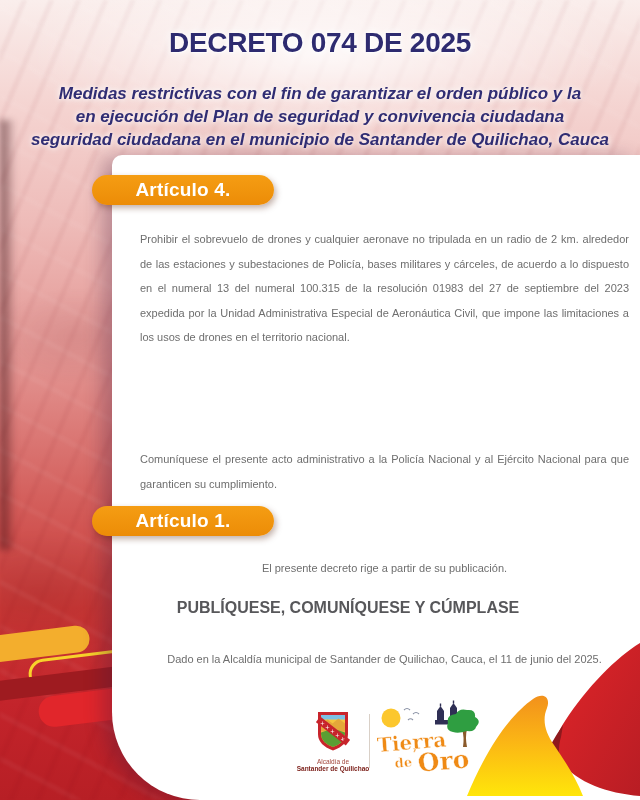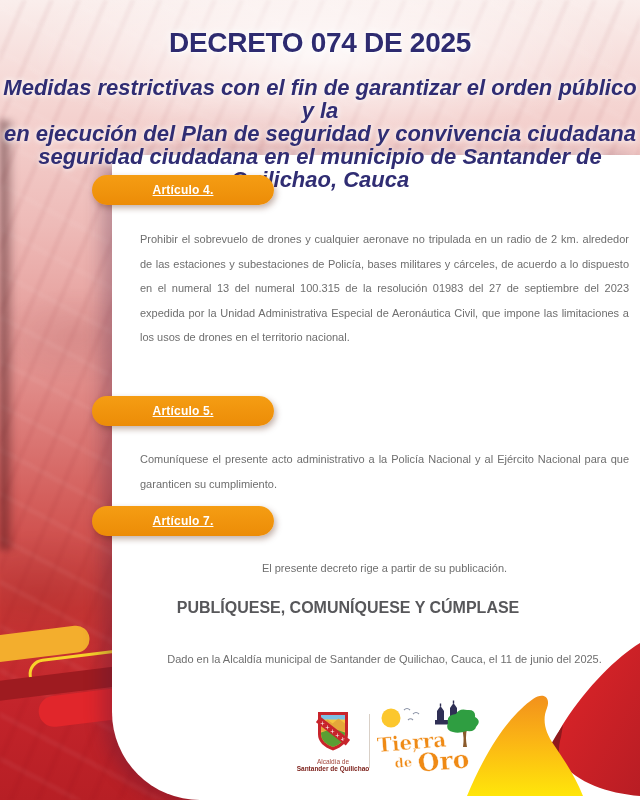--- a/index.html
+++ b/index.html
@@ -34,29 +34,29 @@
 
   
   .card{position:absolute;left:112px;top:155px;width:528px;height:645px;background:#fff;
     border-radius:10px 0 0 88px;box-shadow:-10px 2px 18px rgba(70,25,60,.30);z-index:3;}
 
   
   .hdr{position:absolute;left:0;top:0;width:640px;z-index:4;text-align:center;}
   .title{margin-top:27px;font-size:28px;font-weight:bold;
     color:#2e2b70;letter-spacing:-.3px;
     text-shadow:0 0 6px #fff,0 0 12px rgba(255,255,255,.95),1px 1px 0 rgba(255,255,255,.7);}
-  .subtitle{margin-top:17px;font-size:22px;line-height:23px;font-weight:bold;font-style:italic;
+  .subtitle{margin-top:23px;font-size:17px;line-height:23px;font-weight:bold;font-style:italic;
     color:#302d73;text-shadow:0 0 5px rgba(255,255,255,.9),0 0 9px rgba(255,255,255,.7);}
 
   
   .badge{position:absolute;left:92px;width:182px;height:30px;border-radius:16px;z-index:5;
     background:linear-gradient(180deg,#f59d13,#ec8c07);
     box-shadow:2px 3px 6px rgba(80,30,10,.35);
     display:flex;align-items:center;justify-content:center;
-    color:#fff;font-weight:bold;font-size:12px;letter-spacing:.2px;text-decoration:underline;}
+    color:#fff;font-weight:bold;font-size:19px;letter-spacing:.2px;}
   #badge-a4{top:175px}#badge-a5{top:396px}#badge-a6{top:506px}
 
   
   .para{position:absolute;left:140px;width:489px;color:#6e6e6e;font-size:11px;
     line-height:24.6px;text-align:justify;z-index:5;}
   #p4{top:227px}
   #p5{top:447px}
   #p6{top:556px;text-align:center}
   .order-line{position:absolute;left:112px;width:472px;top:599px;text-align:center;
     color:#57575a;font-weight:bold;font-size:16px;z-index:5;}
@@ -99,27 +99,24 @@
       <div>en ejecución del Plan de seguridad y convivencia ciudadana</div>
       <div>seguridad ciudadana en el municipio de Santander de Quilichao, Cauca</div>
     </div>
   </div>
 
   <div class="badge" id="badge-a4">
     <span>Artículo 4.</span>
   </div>
   <div class="para" id="p4">Prohibir el sobrevuelo de drones y cualquier aeronave no tripulada en un radio de 2 km. alrededor de las estaciones y subestaciones de Policía, bases militares y cárceles, de acuerdo a lo dispuesto en el numeral 13 del numeral 100.315 de la resolución 01983 del 27 de septiembre del 2023 expedida por la Unidad Administrativa Especial de Aeronáutica Civil, que impone las limitaciones a los usos de drones en el territorio nacional.</div>
 
-  <div class="badge" id="badge-a5">
-    <span>Artículo 5.</span>
-  </div>
   <div class="para" id="p5">Comuníquese el presente acto administrativo a la Policía Nacional y al Ejército Nacional para que garanticen su cumplimiento.</div>
 
   <div class="badge" id="badge-a6">
-    <span>Artículo 7.</span>
+    <span>Artículo 1.</span>
   </div>
   <div class="para" id="p6">El presente decreto rige a partir de su publicación.</div>
 
   <div class="order-line">PUBLÍQUESE, COMUNÍQUESE Y CÚMPLASE</div>
   <div class="para" id="issued">Dado en la Alcaldía municipal de Santander de Quilichao, Cauca, el 11 de junio del 2025.</div>
 
   <div class="crest">
     <svg width="34" height="42" viewBox="0 0 34 42">
       <path d="M2 2 h30 v22 q0 11 -15 16.5 q-15 -5.5 -15 -16.5 z" fill="#c8242b"></path>
       <path d="M5 5 h24 v19 q0 8.5 -12 13 q-12 -4.5 -12 -13 z" fill="#f6c53f"></path>

